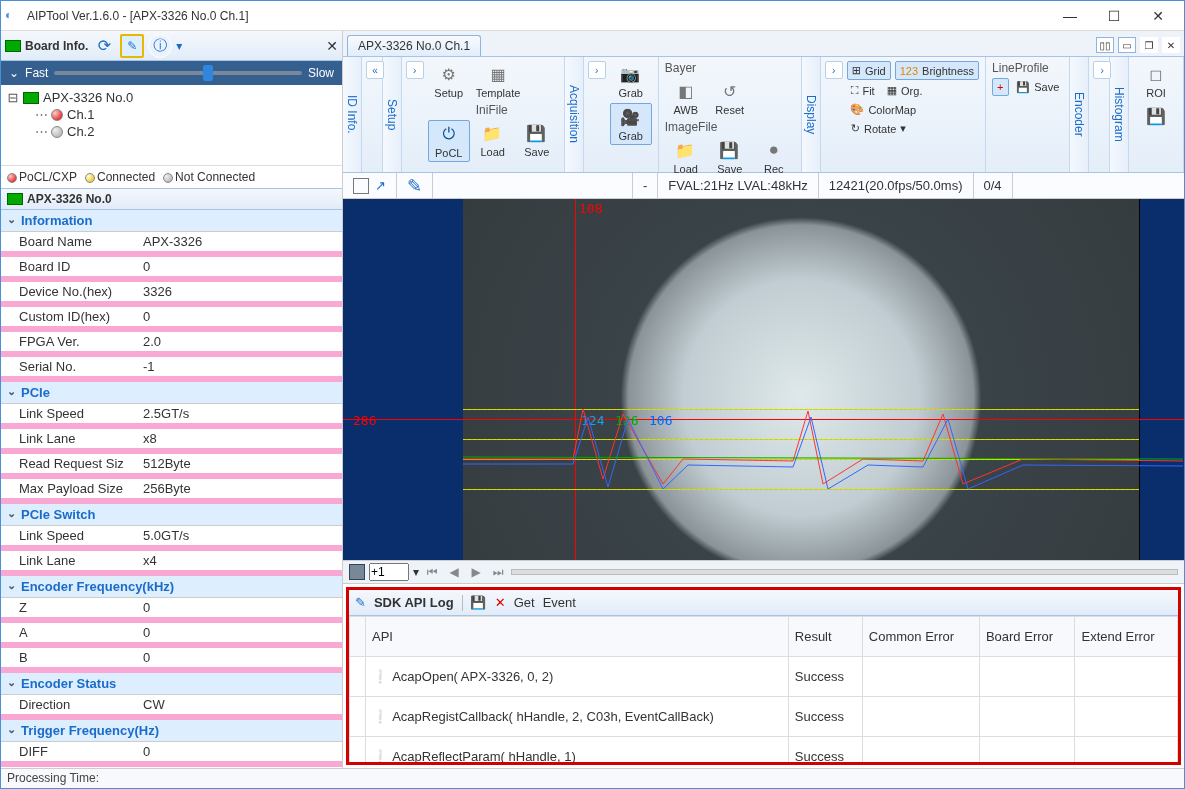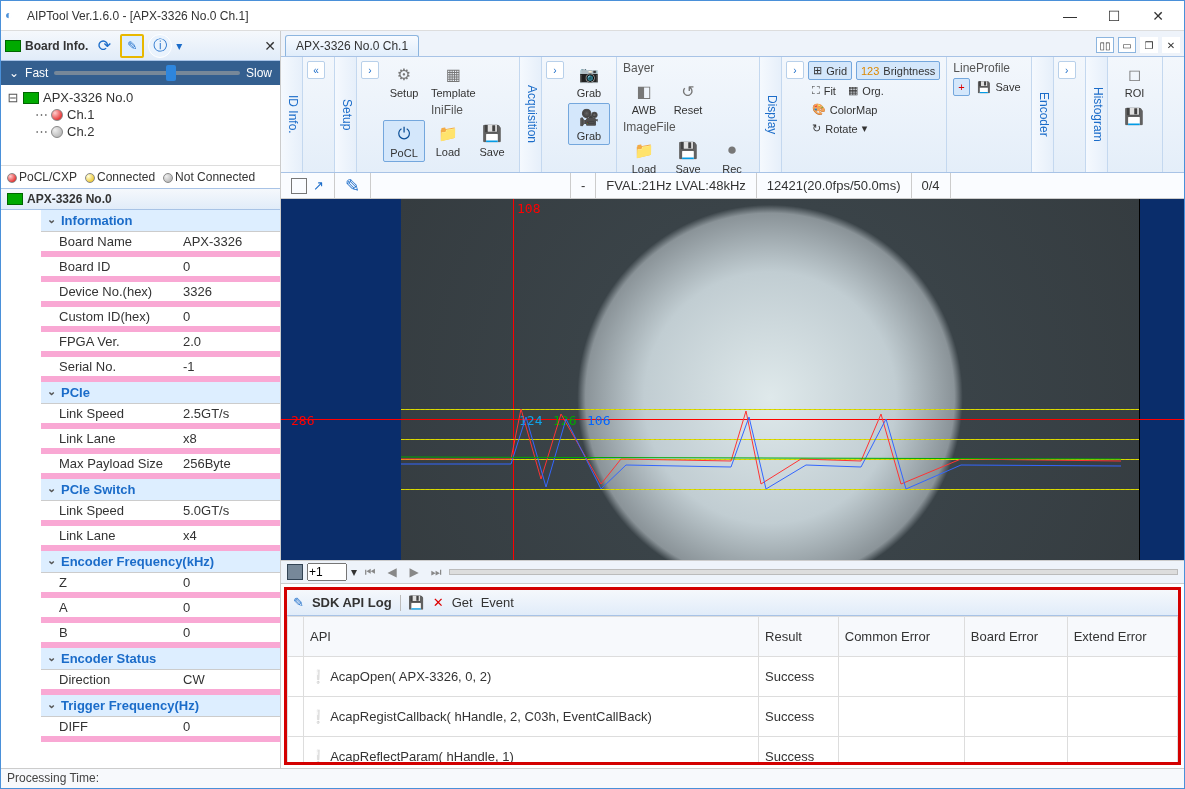--- a/index.html
+++ b/index.html
@@ -3,21 +3,21 @@
 <meta charset="utf-8">
 <style>
 * { box-sizing: border-box; margin: 0; padding: 0; font-family: "Segoe UI", Tahoma, sans-serif; }
 body { width: 1185px; height: 789px; background: #fff; overflow: hidden; font-size: 12px; color: #333; border:1px solid #4a90d9;}
 .titlebar { height: 30px; background: #fff; display: flex; align-items: center; padding: 0 4px; border-bottom:1px solid #ddd;}
 .titlebar .app-icon { width: 16px; height: 16px; margin-right:6px;color:#4a90d9;}
 .titlebar .title { flex: 1; font-size: 12px; color:#333;}
 .win-btns { display:flex; gap:0;}
 .win-btns div { width: 44px; height: 28px; display:flex; align-items:center; justify-content:center; font-size:14px;}
 .content { display:flex; height: calc(100% - 30px - 20px); }
-.left-pane { width: 280px; border-right:1px solid #ccc; display:flex; flex-direction:column; overflow:hidden;}
+.left-pane { width: 342px; border-right:1px solid #ccc; display:flex; flex-direction:column; overflow:hidden;}
 .left-header { height:30px; background:linear-gradient(#f5f8fc,#e1ecf9); border-bottom:1px solid #a8c3e6; display:flex; align-items:center; padding:0 4px; gap:4px;}
 .left-header .board-icon{width:16px;height:12px;background:#0a0;border:1px solid #060;}
 .left-header .lbl{font-weight:bold;flex:0 0 auto;}
 .left-header .ibtn{width:24px;height:24px;display:flex;align-items:center;justify-content:center;border-radius:2px;}
 .left-header .ibtn.refresh{color:#1b6cc9;font-size:16px;}
 .left-header .ibtn.connect{border:2px solid #e8b800;background:#def;color:#1b6cc9;}
 .left-header .ibtn.info{color:#1b6cc9;font-size:14px;border:1px solid #fff;border-radius:50%;background:#eaf3fd;}
 .left-header .close{margin-left:auto;font-size:14px;}
 .speed-bar{height:24px;background:#345f8f;color:#fff;display:flex;align-items:center;padding:0 8px;gap:6px;font-size:12px;}
 .speed-bar .chev{color:#fff;}
@@ -30,21 +30,21 @@
 .tree .red-dot,.tree .gray-dot{width:12px;height:12px;border-radius:50%;border:1px solid #888;}
 .tree .red-dot{background:radial-gradient(circle at 30% 30%,#fcc,#d00);}
 .tree .gray-dot{background:radial-gradient(circle at 30% 30%,#eee,#aaa);}
 .legend{font-size:12px;padding:4px 6px;border-top:1px solid #ddd;display:flex;gap:8px;align-items:center;}
 .legend .d{width:10px;height:10px;border-radius:50%;display:inline-block;border:1px solid #888;vertical-align:middle;margin-right:2px;}
 .legend .d.r{background:radial-gradient(circle at 30% 30%,#fcc,#d00);}
 .legend .d.y{background:radial-gradient(circle at 30% 30%,#ffd,#e8b800);}
 .legend .d.g{background:radial-gradient(circle at 30% 30%,#eee,#aaa);}
 .sel-board{background:linear-gradient(#f5f8fc,#e1ecf9);border-top:1px solid #a8c3e6;border-bottom:1px solid #a8c3e6;padding:3px 6px;font-weight:bold;display:flex;align-items:center;gap:4px;}
 .sel-board .grn{width:16px;height:12px;background:#0a0;border:1px solid #060;}
-.props{flex:1;overflow-y:auto;font-size:13px;margin-left:40px;}
+.props{flex:1;overflow-y:auto;font-size:13px;}
 .props .sect{background:#def;color:#1b6cc9;font-weight:bold;padding:3px 4px 3px 20px;border-bottom:1px solid #ccc;position:relative;}
 .props .sect::before{content:"⌄";position:absolute;left:6px;color:#555;font-size:11px;}
 .props .row{display:flex;border-bottom:6px solid #f9a8d4;padding:2px 0 2px 18px;}
 .props .row .k{width:124px;}
 .props .row .v{flex:1;}
 .right-pane{flex:1;display:flex;flex-direction:column;overflow:hidden;}
 .tab-bar{height:26px;background:#eef3fa;border-bottom:1px solid #a8c3e6;display:flex;align-items:flex-end;padding:0 4px;}
 .tab-bar .tab{background:linear-gradient(#f8fbff,#e0edfb);border:1px solid #8cb5df;border-bottom:none;padding:3px 10px;border-radius:3px 3px 0 0;font-size:12px;}
 .tab-bar .tools{margin-left:auto;display:flex;gap:4px;align-items:center;padding-bottom:3px;}
 .tab-bar .tools div{width:18px;height:16px;border:1px solid #8cb5df;background:#fff;font-size:10px;display:flex;align-items:center;justify-content:center;}
@@ -173,20 +173,24 @@
         <div class="sect">PCIe</div>
         <div class="row">
           <span class="k">Link Speed</span>
           <span class="v">2.5GT/s</span>
         </div>
         <div class="row">
           <span class="k">Link Lane</span>
           <span class="v">x8</span>
         </div>
         <div class="row">
+          <span class="k">Read Request Siz</span>
+          <span class="v">512Byte</span>
+        </div>
+        <div class="row">
           <span class="k">Max Payload Size</span>
           <span class="v">256Byte</span>
         </div>
         <div class="sect">PCIe Switch</div>
         <div class="row">
           <span class="k">Link Speed</span>
           <span class="v">5.0GT/s</span>
         </div>
         <div class="row">
           <span class="k">Link Lane</span>

